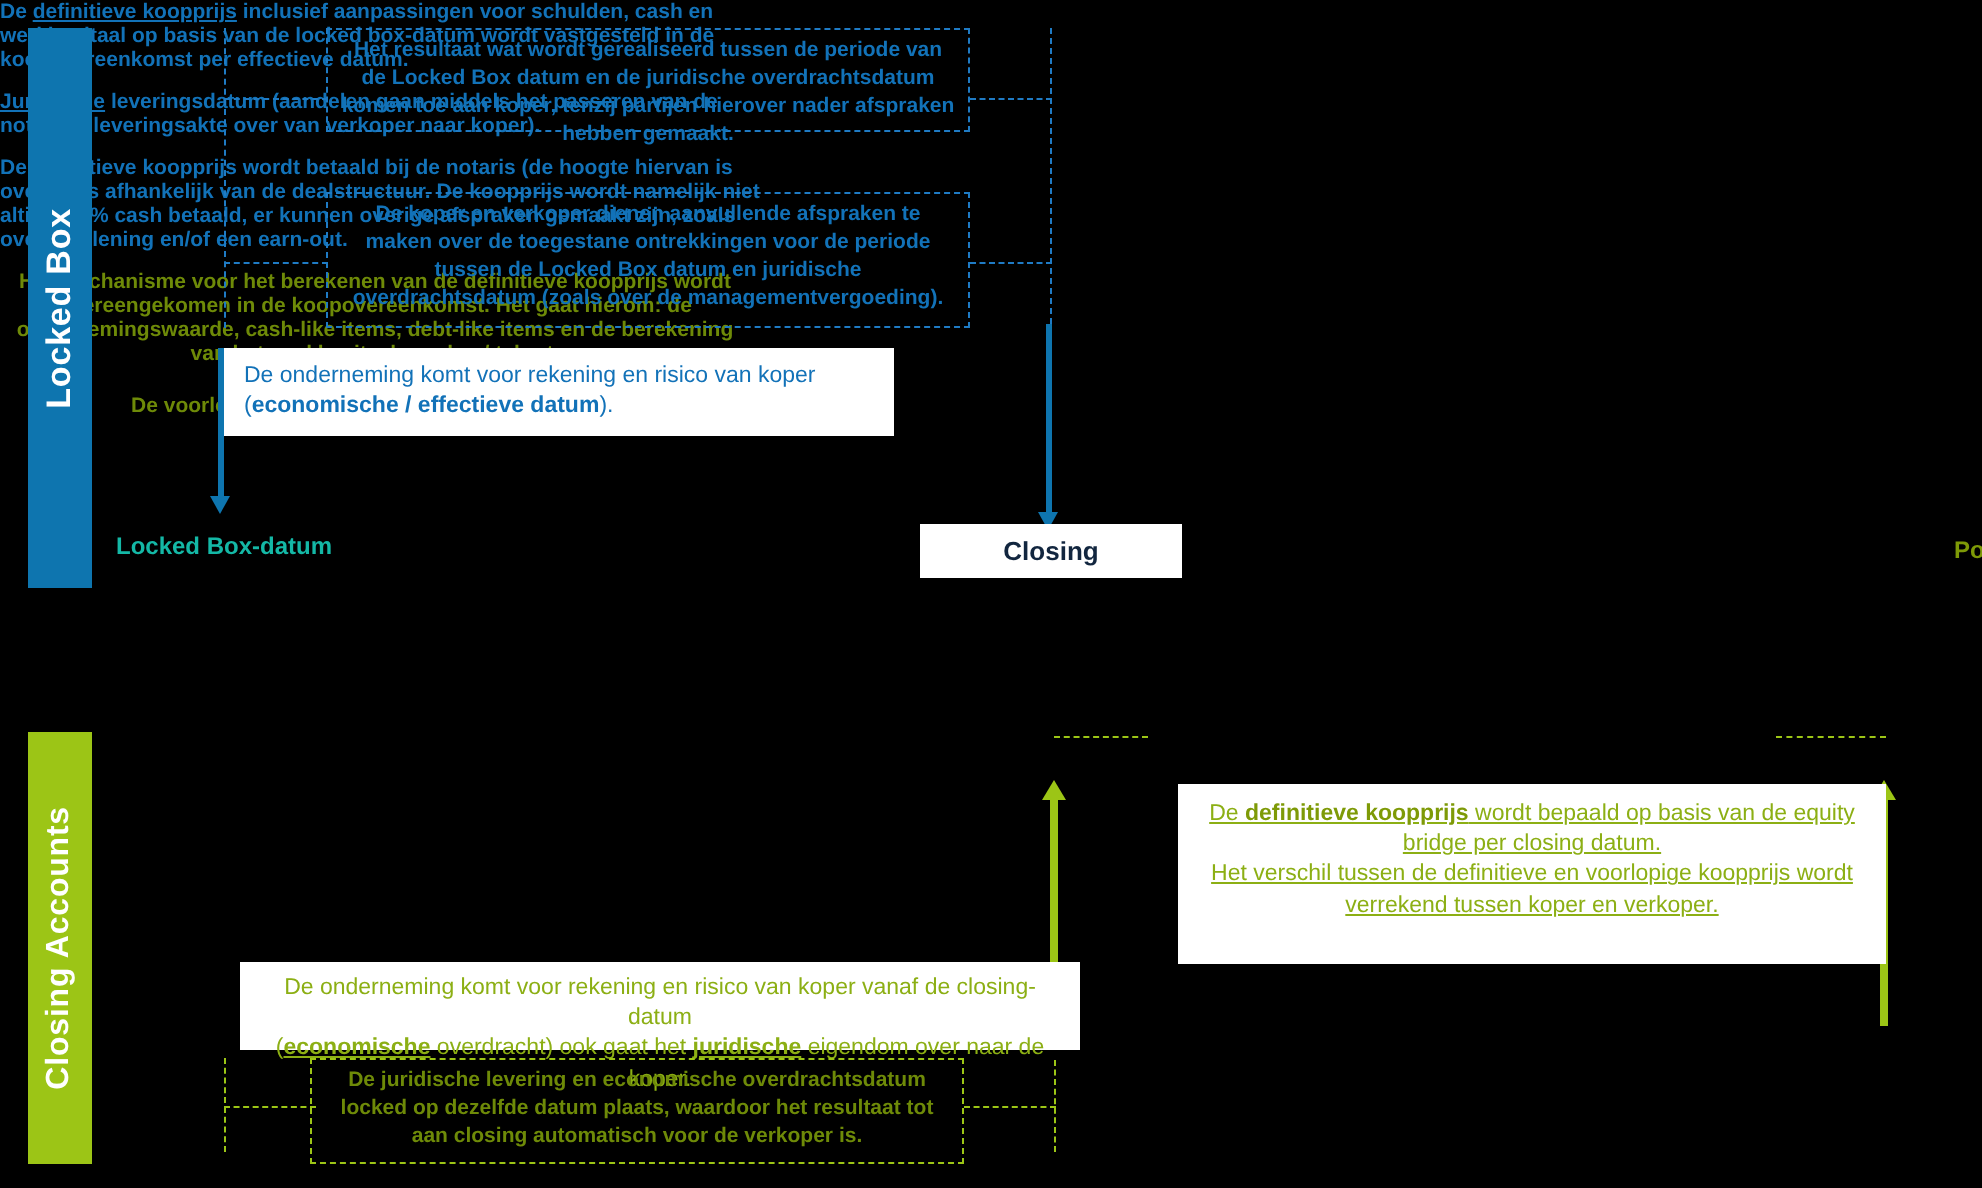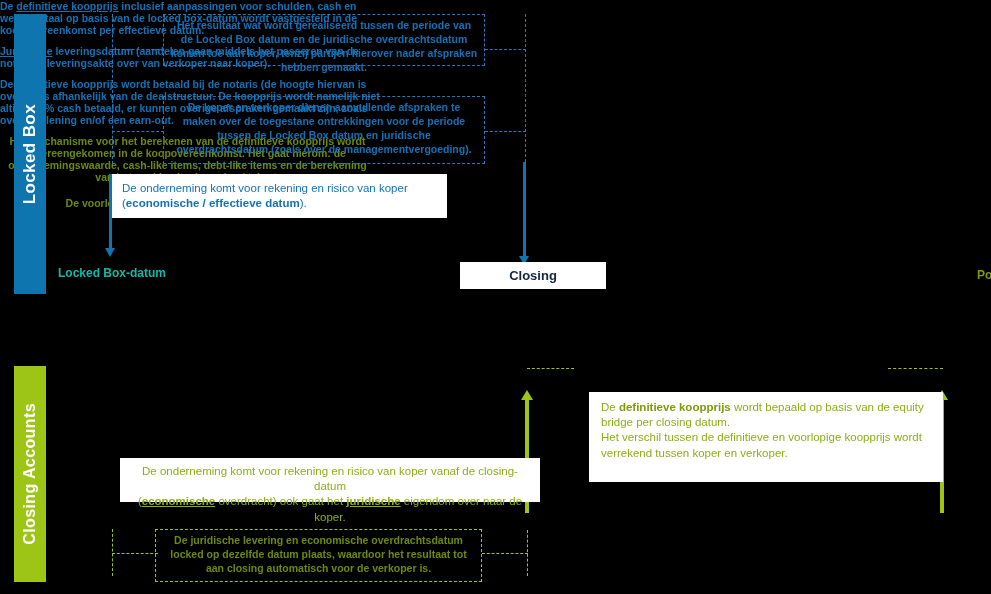--- a/index.html
+++ b/index.html
@@ -68,21 +68,21 @@
   }
   .green-txt {
     color: #6E8A08;
     font-weight: bold;
   }
   .white-card {
     background: #ffffff;
   }
   .ctr { text-align: center; }
   .lft { text-align: left; }
-  .rgt { text-align: left; }
+  .rgt { text-align: center; text-decoration: underline; }
 
   
   #lb-note-1 {
     left: 163px; top: 14px; width: 322px; height: 52px;
     padding: 4px 6px 0 6px;
     font-size: 10.5px;
   }
   #lb-note-2 {
     left: 163px; top: 96px; width: 322px; height: 68px;
     padding: 4px 6px 0 6px;
@@ -158,21 +158,21 @@
     position: absolute;
     left: 58px; top: 266px;
     font-size: 12px;
     font-weight: bold;
     color: #14b8a6;
     white-space: nowrap;
   }
   #label-closing-box {
     position: absolute;
     left: 460px; top: 262px;
-    width: 146px; height: 27px;
+    width: 131px; height: 27px;
     background: #ffffff;
     display: flex; align-items: center; justify-content: center;
     font-size: 13px; font-weight: bold; color: #12263F;
   }
   #label-post-closing {
     position: absolute;
     left: 945px; top: 268px;
     font-size: 12px; font-weight: bold;
     color: #7E9A07;
     white-space: nowrap;
@@ -187,21 +187,21 @@
   }
   #ca-left-text {
     left: 140px; top: 393px; width: 375px;
     font-size: 10.5px;
     color: #6E8A08;
     font-weight: bold;
   }
   #ca-left-text p { margin: 0; }
   #ca-left-text .sp { margin-top: 14px; }
   #ca-white-note {
-    left: 120px; top: 458px; width: 420px; height: 44px;
+    left: 120px; top: 481px; width: 420px; height: 44px;
     padding: 6px 8px;
     font-size: 11.5px;
     color: #8CAF14;
   }
   #ca-white-note u { text-decoration: underline; font-weight: bold; }
   #ca-bottom-dashed {
     left: 155px; top: 529px; width: 327px; height: 53px;
     padding: 4px 6px 0 6px;
     font-size: 10.5px;
   }

